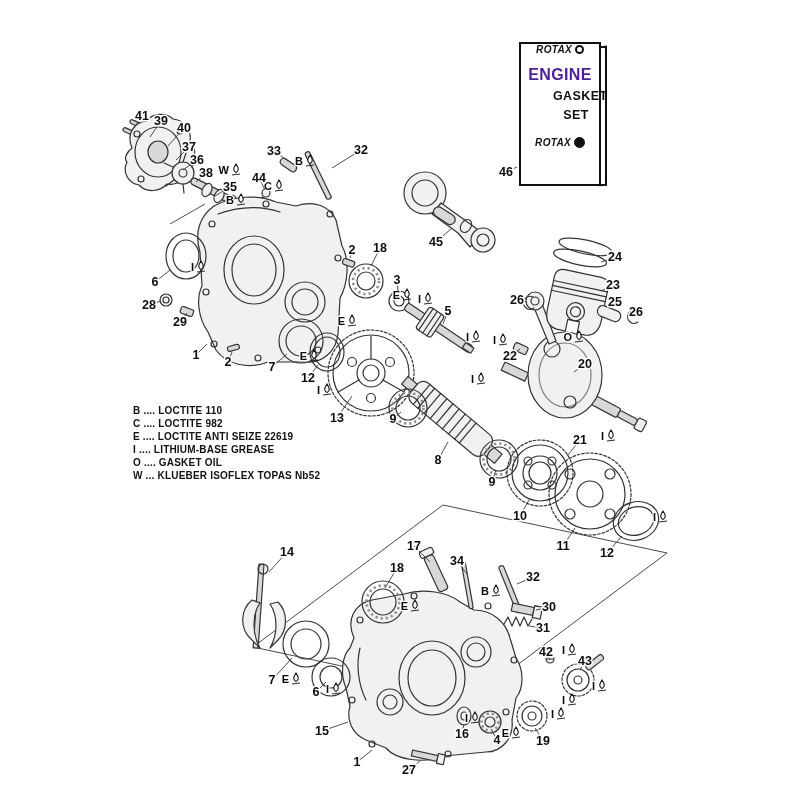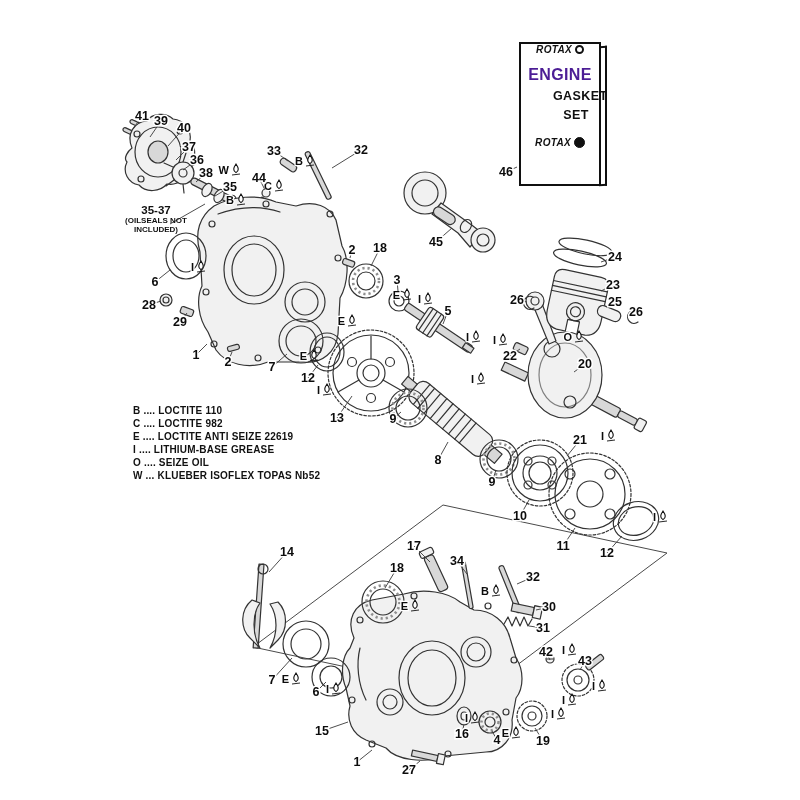--- a/index.html
+++ b/index.html
@@ -600,28 +600,23 @@
     </div>
     <div class="gasket-line1">ENGINE</div>
     <div class="gasket-line2">GASKET</div>
     <div class="gasket-line2">SET</div>
     <div class="rotax-logo bottom">
       <span class="rotax-word">ROTAX</span>
       <span class="rotax-badge filled"></span>
     </div>
   </div>
 
-  <div class="note">
-    <div class="note-line1">35-37</div>
-    <div class="note-line2">(OILSEALS NOT</div>
-    <div class="note-line2">INCLUDED)</div>
-  </div>
 
   <div class="legend">
       <div class="legend-row">B .... LOCTITE 110</div>
       <div class="legend-row">C .... LOCTITE 982</div>
       <div class="legend-row">E .... LOCTITE ANTI SEIZE 22619</div>
       <div class="legend-row">I .... LITHIUM-BASE GREASE</div>
-      <div class="legend-row">O .... SEIZE OIL</div>
+      <div class="legend-row">O .... GASKET OIL</div>
       <div class="legend-row">W ... KLUEBER ISOFLEX TOPAS Nb52</div>
     </div>
 
 </div>
 
 </body></html>

